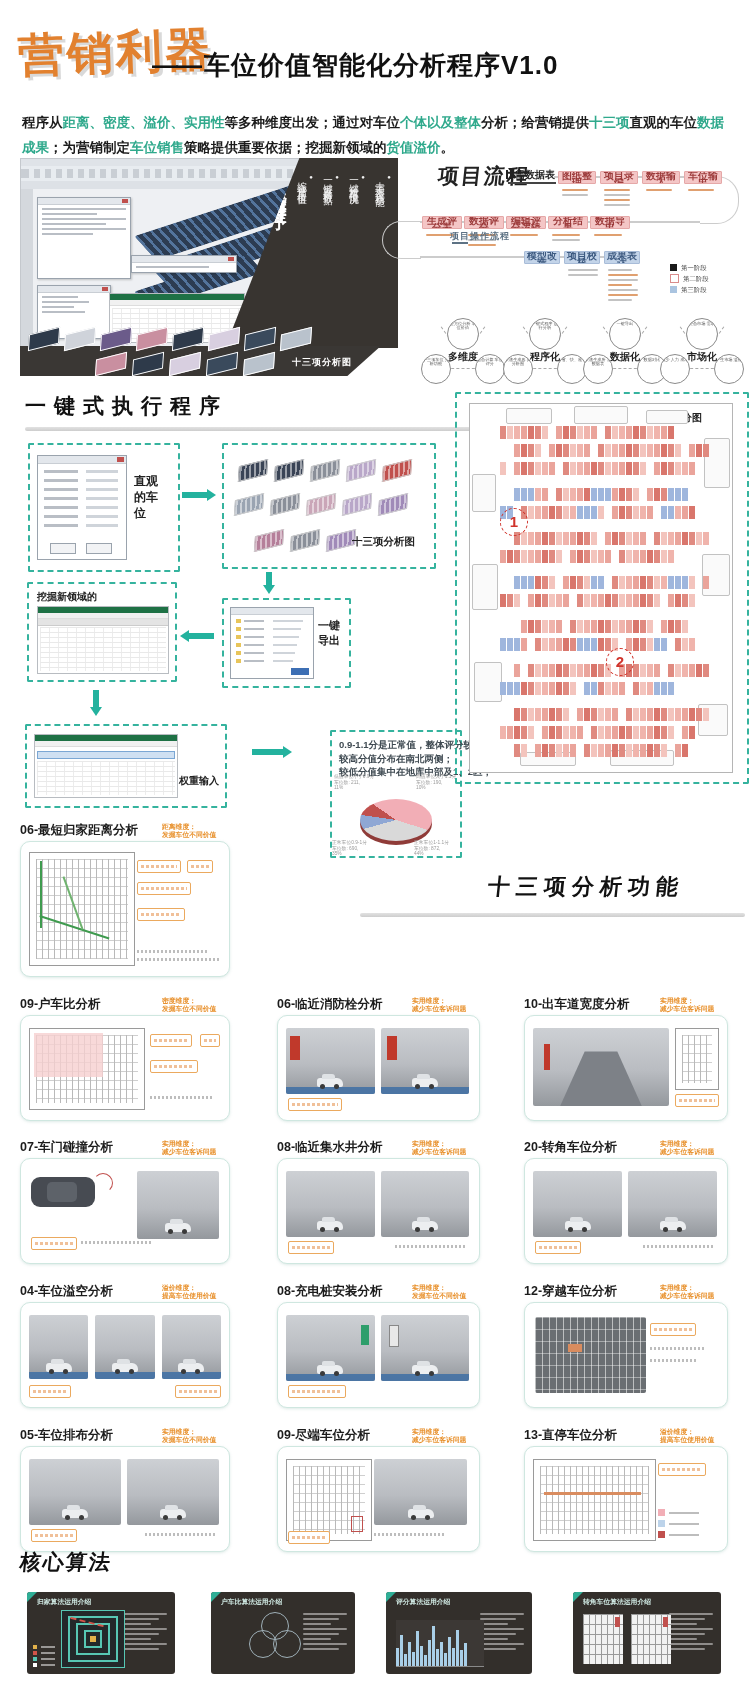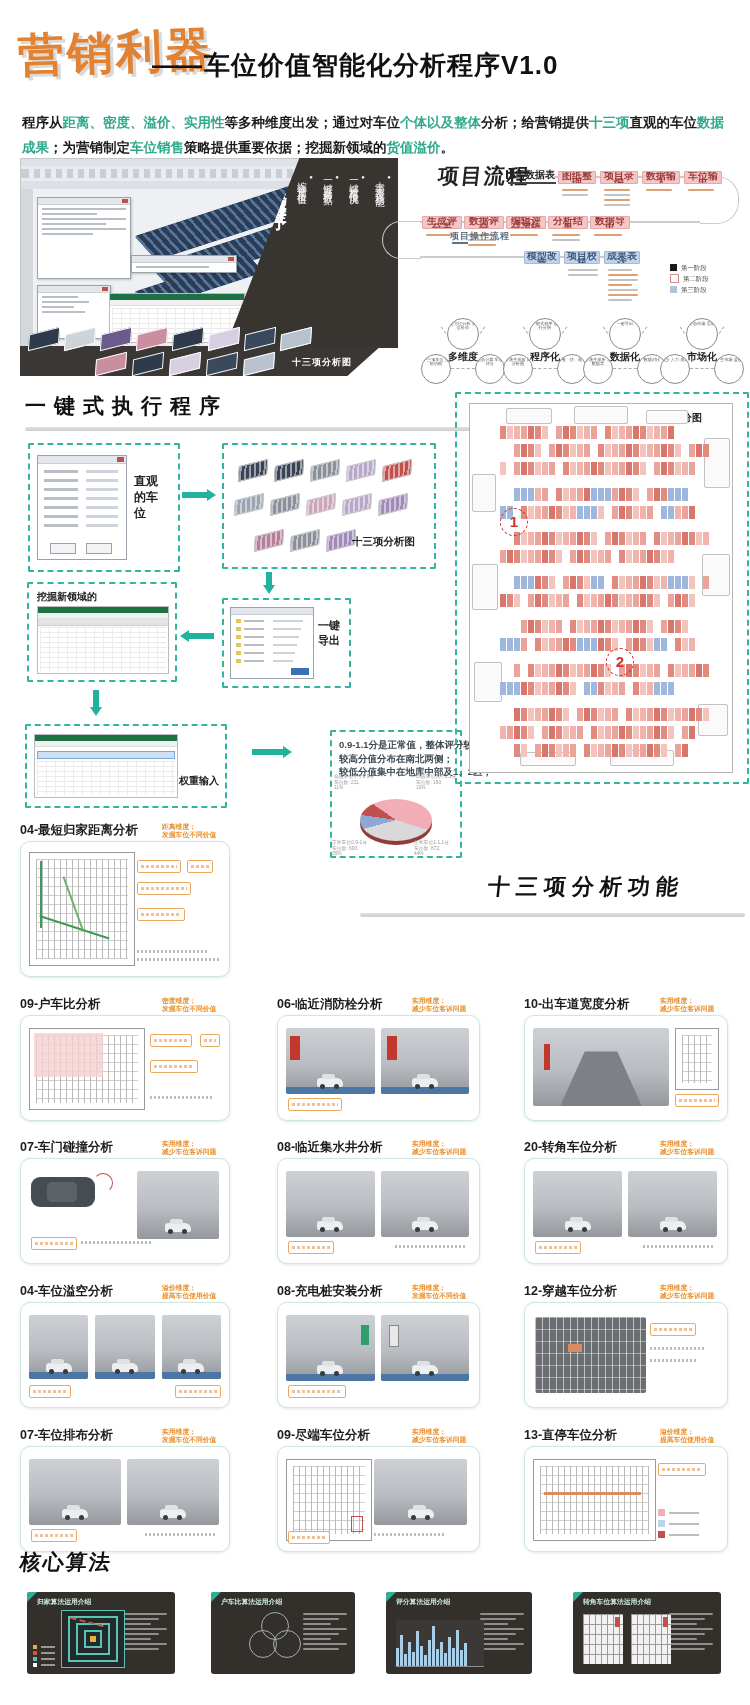--- a/index.html
+++ b/index.html
@@ -936,21 +936,21 @@
           </div>
           <div class="marker" style="left: 30px; top: 104px;">1</div>
           <div class="marker" style="left: 136px; top: 244px;">2</div>
         </div>
       </div>
     </div>
 
   <div id="features-layer">
       <div class="sec-h abs" style="left: 488px; top: 872px; font-size: 22px; letter-spacing: 6px; transform: skewX(-6deg);">十三项分析功能</div>
       <div class="divider" style="left: 360px; top: 913px; width: 385px;"></div>
-      <div class="fhead" style="left: 20px; top: 822px;">04-最短归家距离分析</div>
+      <div class="fhead" style="left: 20px; top: 822px;">06-最短归家距离分析</div>
       <div class="ftag" style="left: 162px; top: 823px;">
         <div>距离维度：</div>
         <div>发掘车位不同价值</div>
       </div>
       <div class="fcard" style="left: 20px; top: 841px; width: 208px; height: 134px;">
         <div class="planbg" style="left: 8px; top: 10px; width: 104px; height: 112px;">
           <div class="stripes" style="inset: 6px;"></div>
           <div style="position: absolute; left: 10px; top: 8px; width: 2px; height: 60%; background: rgb(63, 155, 79);"></div>
           <div style="position: absolute; left: 10px; top: 55%; width: 70%; height: 2px; background: rgb(63, 155, 79); transform: rotate(18deg); transform-origin: 0px 0px;"></div>
           <div style="position: absolute; left: 40%; top: 20%; width: 2px; height: 50%; background: rgb(111, 179, 111); transform: rotate(-20deg);"></div>
@@ -1043,21 +1043,21 @@
             <i style="left: 17px;"></i>
           </div>
         </div>
         <div class="chip" style="left: 8px; top: 82px; width: 40px;">
           <i></i>
         </div>
         <div class="chip" style="left: 154px; top: 82px; width: 44px;">
           <i></i>
         </div>
       </div>
-      <div class="fhead" style="left: 20px; top: 1427px;">07-车位排布分析</div>
+      <div class="fhead" style="left: 20px; top: 1427px;">05-车位排布分析</div>
       <div class="ftag" style="left: 162px; top: 1428px;">
         <div>实用维度：</div>
         <div>发掘车位不同价值</div>
       </div>
       <div class="fcard" style="left: 20px; top: 1446px; width: 208px; height: 104px;">
         <div class="photo" style="left: 8px; top: 12px; width: 92px; height: 66px;">
           <div class="carb" style="left: 33px; top: 50px;">
             <div class="" style="left: 3px;"></div>
             <i style="left: 3px;"></i>
             <i style="left: 17px;"></i>

